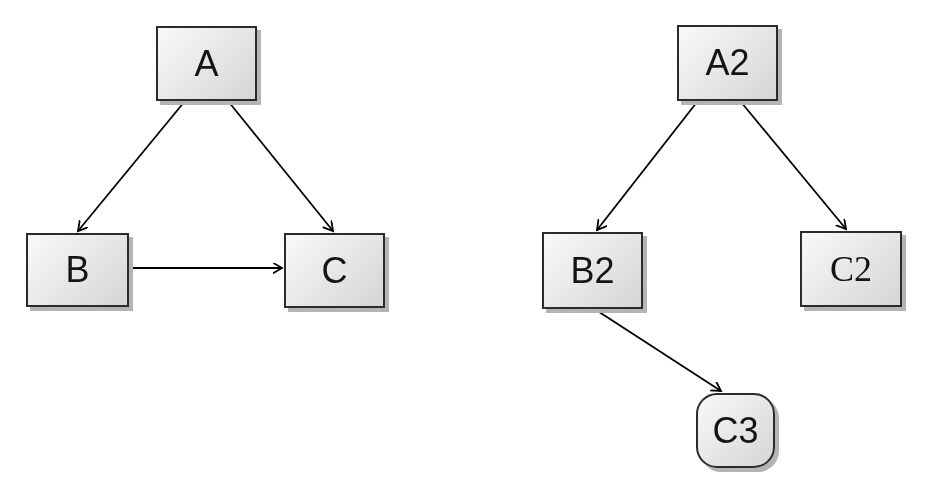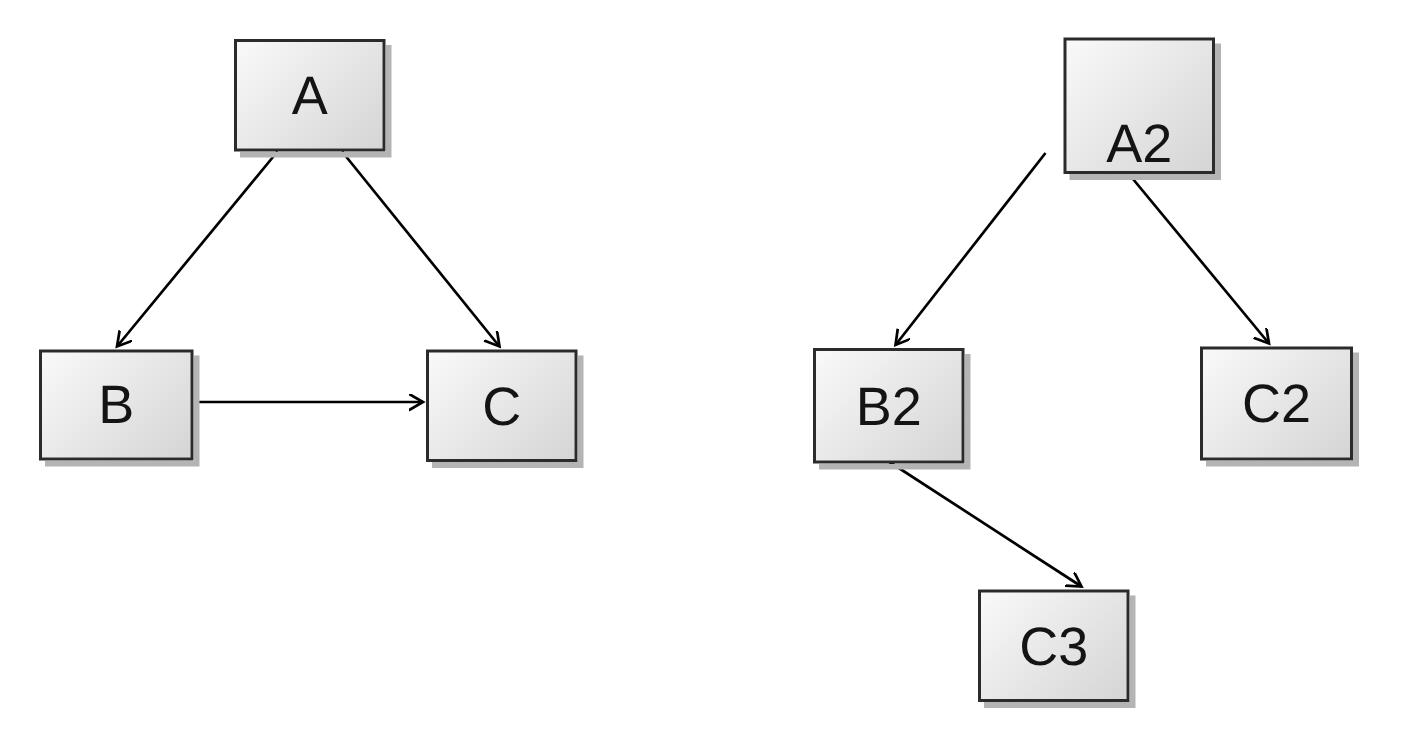--- a/index.html
+++ b/index.html
@@ -71,26 +71,26 @@
   <div id="node-layer">
       <div class="node" style="left: 156px; top: 26px; width: 101px; height: 75px;">
         <span class="node-label">A</span>
       </div>
       <div class="node" style="left: 26px; top: 233px; width: 103px; height: 74px;">
         <span class="node-label">B</span>
       </div>
       <div class="node" style="left: 284px; top: 233px; width: 101px; height: 75px;">
         <span class="node-label">C</span>
       </div>
-      <div class="node" style="left: 709px; top: 25px; width: 101px; height: 91px; align-items: flex-end;">
+      <div class="node" style="left: 677px; top: 25px; width: 101px; height: 76px;">
         <span class="node-label">A2</span>
       </div>
       <div class="node" style="left: 542px; top: 232px; width: 101px; height: 77px;">
         <span class="node-label">B2</span>
       </div>
-      <div class="node" style="left: 800px; top: 231px; width: 102px; height: 76px;">
+      <div class="node" style="left: 800px; top: 231px; width: 102px; height: 76px; font-family: Liberation Serif, serif;">
         <span class="node-label">C2</span>
       </div>
-      <div class="node" style="left: 652px; top: 393px; width: 101px; height: 75px;">
+      <div class="node" style="left: 696px; top: 393px; width: 79px; height: 75px; border-radius: 21px;">
         <span class="node-label">C3</span>
       </div>
     </div>
 </div>
 
 </body></html>

